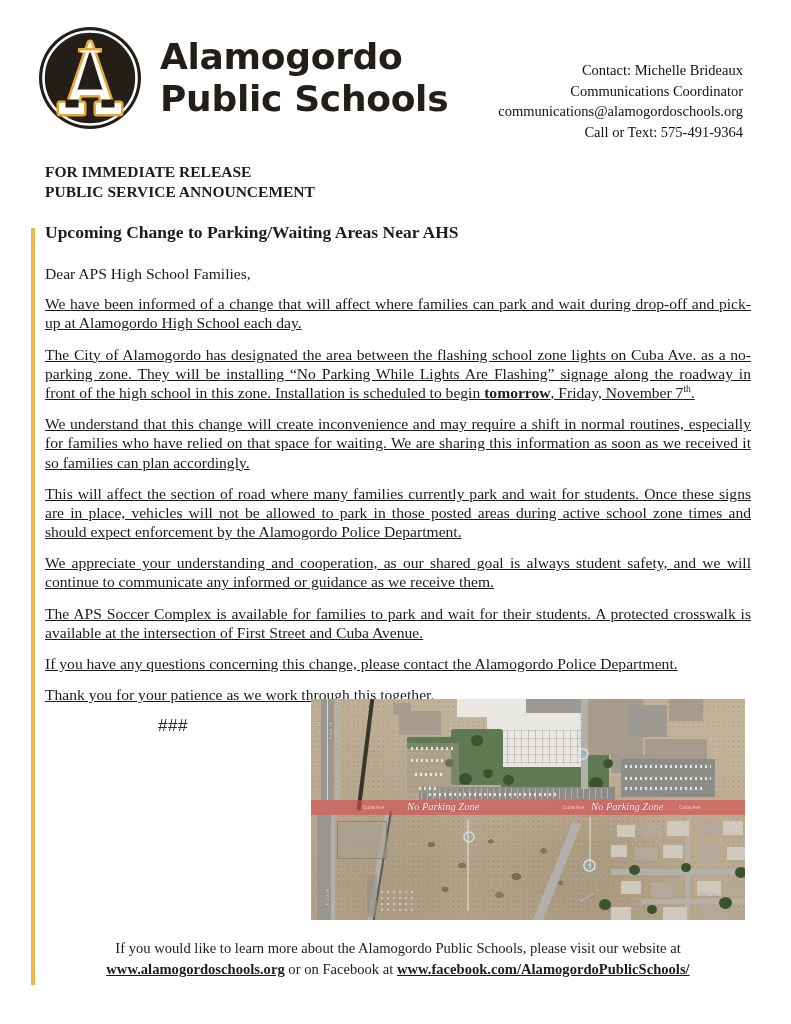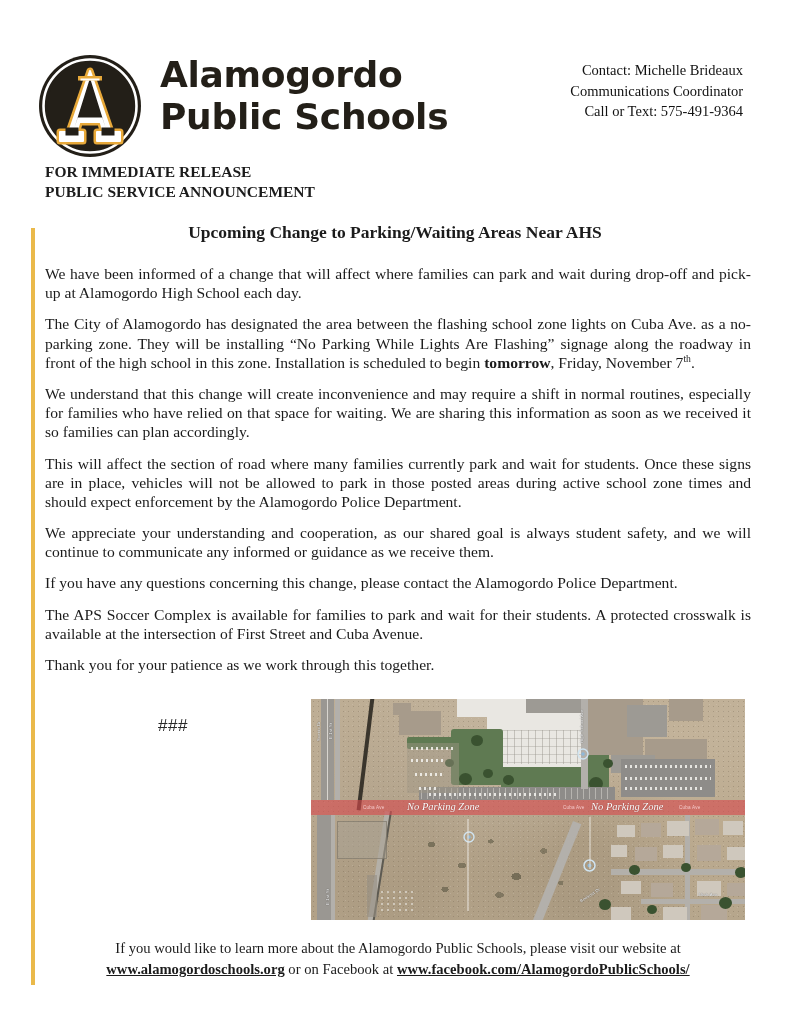--- a/index.html
+++ b/index.html
@@ -30,23 +30,23 @@
   .header {
     position: absolute;
     left: 0;
     top: 0;
     width: 791px;
     height: 158px;
   }
   .logo-wrap {
     position: absolute;
     left: 38px;
-    top: 54px;
+    top: 26px;
     display: flex;
-    align-items: flex-start;
+    align-items: center;
   }
   .logo-mark {
     width: 104px;
     height: 104px;
     position: relative;
     flex: none;
   }
   .wordmark {
     margin-left: 18px;
     font-family: "DejaVu Sans", sans-serif;
@@ -78,21 +78,20 @@
     font-size: 15.5px;
     line-height: 1.28;
   }
 
   
   .headline {
     position: absolute;
     left: 45px;
     top: 222px;
     width: 700px;
-    text-align: center;
     font-weight: bold;
     font-size: 17.5px;
   }
 
   
   .body-col {
     position: absolute;
     left: 45px;
     top: 264px;
     width: 706px;
@@ -103,20 +102,21 @@
     font-weight: bold;
     font-size: 15.6px;
     margin: 0 0 9px 0;
   }
   .salutation {
     margin: 0 0 11px 0;
   }
   .body-col p.para {
     margin: 0 0 12px 0;
     text-align: justify;
+    text-decoration: underline;
   }
   .body-col p.para.noj {
     text-align: left;
   }
   sup { font-size: 0.62em; vertical-align: super; }
   b, strong { font-weight: bold; }
 
   
   .hash-marks {
     position: absolute;
@@ -295,48 +295,50 @@
         <rect x="40" y="22" width="24" height="4.5" fill="#e8a93a"></rect>
         <rect x="42.5" y="24.5" width="19" height="2" fill="#ffffff"></rect>
       </svg>
     </span>
     <span class="wordmark"><span>Alamogordo</span><br><span>Public Schools</span></span>
   </div>
 
   <div class="contact-block">
     <div>Contact: Michelle Brideaux</div>
     <div>Communications Coordinator</div>
+    <div>communications@alamogordoschools.org</div>
     <div>Call or Text: 575-491-9364</div>
   </div>
 </div>
 
 <div class="release-lines">
   <div>FOR IMMEDIATE RELEASE</div>
   <div>PUBLIC SERVICE ANNOUNCEMENT</div>
 </div>
 
 <div class="headline">Upcoming Change to Parking/Waiting Areas Near AHS</div>
 
 <div class="body-col">
 
 
+  <div class="salutation">Dear APS High School Families,</div>
 
   <p class="para">We have been informed of a change that will affect where families can park and wait during drop-off and pick-up at Alamogordo High School each day.</p>
 
   <p class="para"><span>The City of Alamogordo has designated the area between the flashing school zone lights on Cuba Ave. as a no-parking zone. They will be installing “No Parking While Lights Are Flashing” signage along the roadway in front of the high school in this zone. Installation is scheduled to begin </span><b>tomorrow</b><span>, Friday, November 7</span><sup>th</sup><span>.</span></p>
 
   <p class="para">We understand that this change will create inconvenience and may require a shift in normal routines, especially for families who have relied on that space for waiting.  We are sharing this information as soon as we received it so families can plan accordingly.</p>
 
   <p class="para">This will affect the section of road where many families currently park and wait for students. Once these signs are in place, vehicles will not be allowed to park in those posted areas during active school zone times and should expect enforcement by the Alamogordo Police Department.</p>
 
   <p class="para">We appreciate your understanding and cooperation, as our shared goal is always student safety, and we will continue to communicate any informed or guidance as we receive them.</p>
 
+  <p class="para">The APS Soccer Complex is available for families to park and wait for their students. A protected crosswalk is available at the intersection of First Street and Cuba Avenue.</p>
+
   <p class="para noj">If you have any questions concerning this change, please contact the Alamogordo Police Department.</p>
-
-  <p class="para">The APS Soccer Complex is available for families to park and wait for their students. A protected crosswalk is available at the intersection of First Street and Cuba Avenue.</p>
 
   <p class="para noj">Thank you for your patience as we work through this together.</p>
 </div>
 
 <div class="hash-marks">###</div>
 
 <div class="map-frame">
   <div class="map-canvas">
 
     <div class="m-base"></div>

